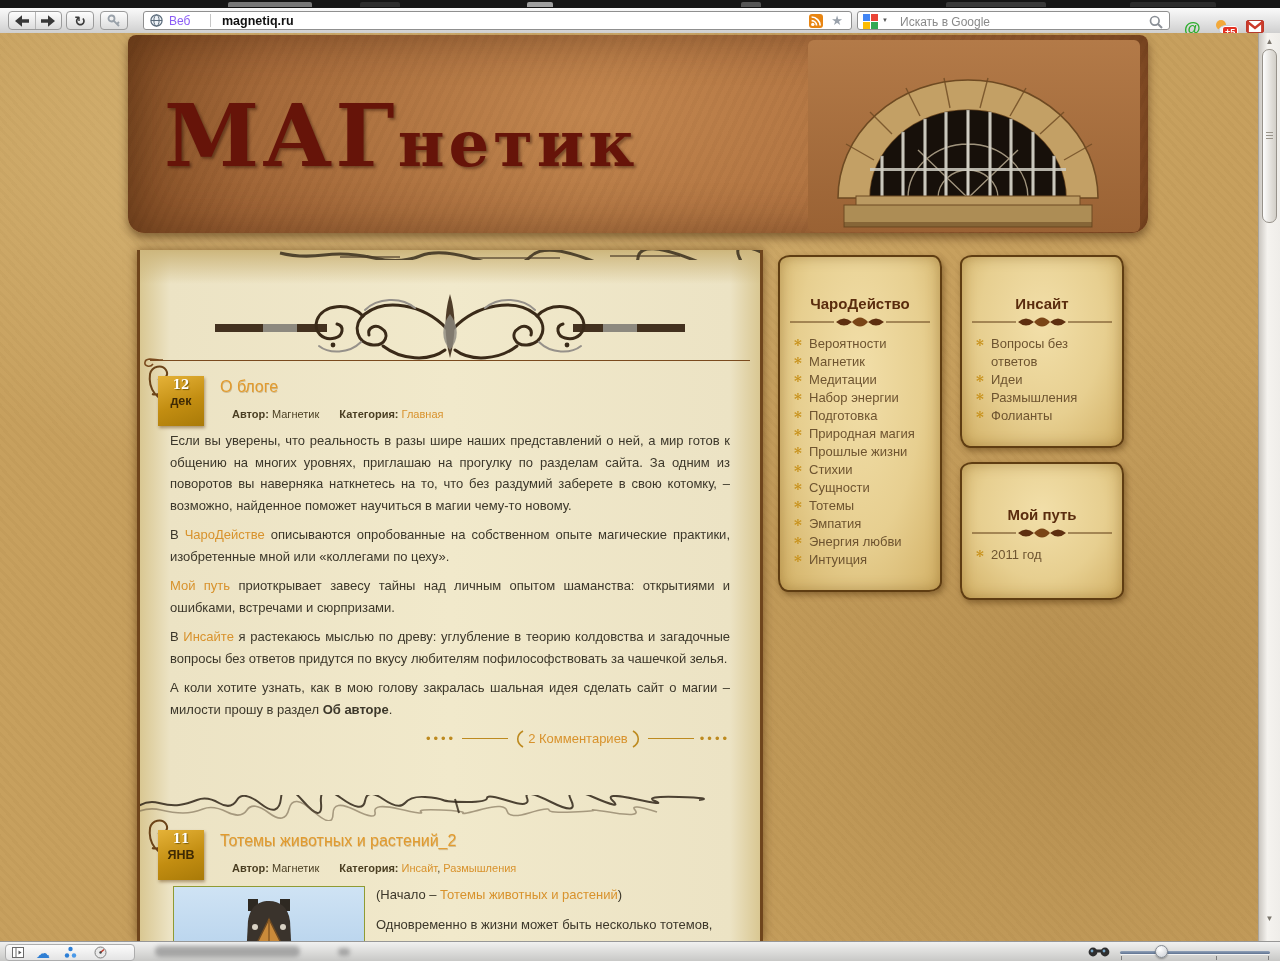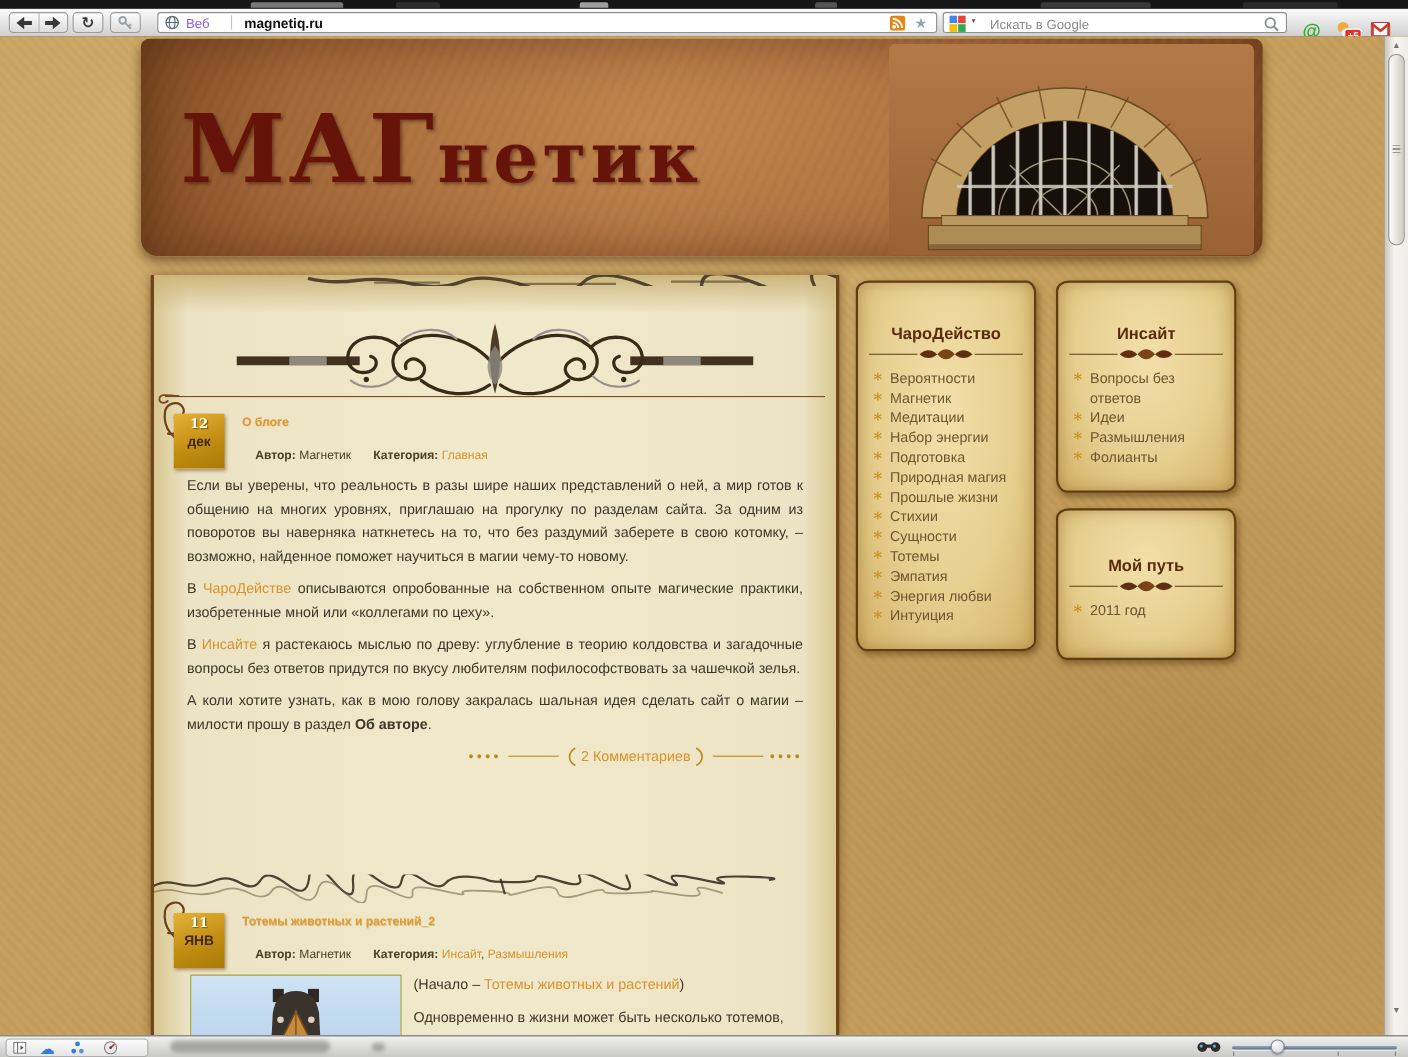--- a/index.html
+++ b/index.html
@@ -76,21 +76,21 @@
   .toprule{position:absolute;left:10px;top:110px;width:600px;height:1px;background:#7a4a1e;}
   .toprule .endcurl{position:absolute;left:-8px;top:-9px;}
 
   .datebadge{position:absolute;width:46px;height:50px;
     background:linear-gradient(160deg,#e5b238 0%,#c28d11 55%,#a97a08 100%);
     box-shadow:1px 2px 3px rgba(90,50,0,.45);text-align:center;z-index:2;}
   .datebadge .day{font-family:"DejaVu Serif",serif;font-size:12px;font-weight:bold;color:#fff;
     margin-top:2px;text-shadow:1px 1px 1px #7c5c00;}
   .datebadge .mon{font-size:12.5px;font-weight:bold;color:#3f2a04;margin-top:2px;}
   .orn-corner{position:absolute;z-index:1;}
-  .ptitle{position:absolute;font-size:11px;font-weight:bold;color:#e29b2e;
+  .ptitle{position:absolute;font-size:16px;font-weight:normal;color:#e29b2e;
     text-shadow:.5px .5px 0 rgba(120,70,0,.25);cursor:pointer;white-space:nowrap;}
   .pmeta{position:absolute;font-size:11px;color:#4a3e22;white-space:nowrap;}
   .pmeta .lbl{font-weight:bold;}
   .pmeta .cat{color:#d8922c;cursor:pointer;}
   .pmeta .gap{display:inline-block;width:14px;}
 
   .post1body{position:absolute;left:30px;right:30px;top:180px;font-size:13px;line-height:21.5px;
     color:#3c372a;text-align:justify;}
   .post1body p{margin:0 0 8px 0;}
   .post1body .b{font-weight:bold;}
@@ -309,20 +309,21 @@
         <span class="lbl">Автор:</span>
         <span>Магнетик</span>
         <span class="gap"></span>
         <span class="lbl">Категория:</span>
         <span class="cat">Главная</span>
       </div>
 
       <div class="post1body">
         <p>Если вы уверены, что реальность в разы шире наших представлений о ней, а мир готов к общению на многих уровнях, приглашаю на прогулку по разделам сайта. За одним из поворотов вы наверняка наткнетесь на то, что без раздумий заберете в свою котомку, – возможно, найденное поможет научиться в магии чему-то новому.</p>
         <p><span>В </span><span class="lnk">ЧароДействе</span><span> описываются опробованные на собственном опыте магические практики, изобретенные мной или «коллегами по цеху».</span></p>
+        <p><span class="lnk">Мой путь</span><span> приоткрывает завесу тайны над личным опытом шаманства: открытиями и ошибками, встречами и сюрпризами.</span></p>
         <p><span>В </span><span class="lnk">Инсайте</span><span> я растекаюсь мыслью по древу: углубление в теорию колдовства и загадочные вопросы без ответов придутся по вкусу любителям пофилософствовать за чашечкой зелья.</span></p>
         <p><span>А коли хотите узнать, как в мою голову закралась шальная идея сделать сайт о магии – милости прошу в раздел </span><span class="b">Об авторе</span><span>.</span></p>
         <div class="comrow">
           <span class="dots">••••</span>
           <div class="cline"></div>
           <svg width="10" height="18" viewBox="0 0 10 18">
               <path d="M9 1 C2 5 2 13 9 17" fill="none" stroke="#bd8a1f" stroke-width="1.6"></path>
             </svg>
           <span class="ctext">2 Комментариев</span>
           <svg width="10" height="18" viewBox="0 0 10 18">

